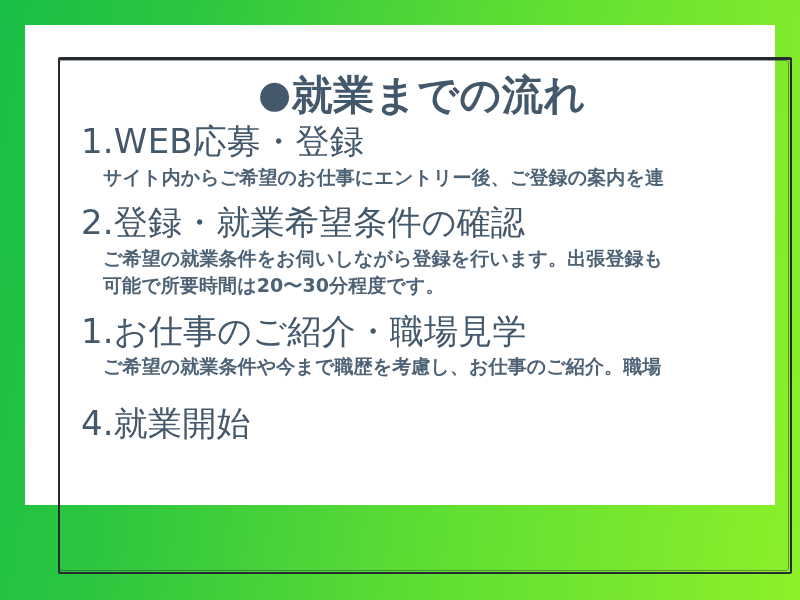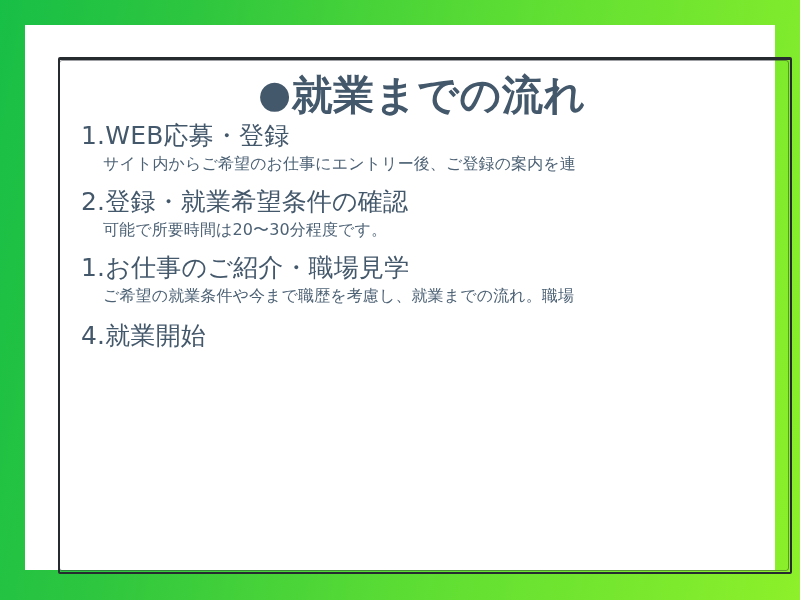--- a/index.html
+++ b/index.html
@@ -25,21 +25,21 @@
     align-items: center;
     justify-content: center;
   }
 
   
   .card {
     position: absolute;
     left: 25px;
     top: 25px;
     width: 750px;
-    height: 545px;
+    height: 480px;
     background: #ffffff;
     box-sizing: border-box;
   }
 
   
   .frame {
     position: absolute;
     left: 33px;
     top: 32px;
     width: 734px;
@@ -91,43 +91,43 @@
     margin: 0;
     padding: 0;
     list-style: none;
   }
   .step {
     margin: 0 0 3px 0;
     padding: 0;
   }
   .step-heading {
     color: #44586b;
-    font-size: 25px;
+    font-size: 34px;
     font-weight: 400;
     line-height: 1.22;
     letter-spacing: 0.2px;
     margin: 0 0 1px 8px;
     white-space: nowrap;
   }
   .step-body {
     color: #4d6275;
-    font-size: 16px;
-    font-weight: 400;
+    font-size: 19px;
+    font-weight: 700;
     line-height: 1.42;
     letter-spacing: 0.1px;
     margin: 0 0 0 30px;
     max-width: 668px;
   }
   .step-body .ln { display: block; white-space: nowrap; }
 
   
   .step.s1 { margin-top: 2px; }
   .step.s2 { margin-top: 12px; }
   .step.s3 { margin-top: 12px; }
-  .step.s4 { margin-top: 13px; }
+  .step.s4 { margin-top: 23px; }
 </style>
 </head>
 <body>
 
 <div class="slide">
   <div class="card">
     <div class="frame"></div>
 
     <div class="content">
 
@@ -140,28 +140,29 @@
         <li class="step s1">
           <div class="step-heading">1.WEB応募・登録</div>
           <div class="step-body">
             <span class="ln">サイト内からご希望のお仕事にエントリー後、ご登録の案内を連</span>
           </div>
         </li>
 
         <li class="step s2">
           <div class="step-heading">2.登録・就業希望条件の確認</div>
           <div class="step-body">
+            <span class="ln">ご希望の就業条件をお伺いしながら登録を行います。出張登録も</span>
             <span class="ln">可能で所要時間は20〜30分程度です。</span>
           </div>
         </li>
 
         <li class="step s3">
           <div class="step-heading">1.お仕事のご紹介・職場見学</div>
           <div class="step-body">
-            <span class="ln">ご希望の就業条件や今まで職歴を考慮し、就業までの流れ。職場</span>
+            <span class="ln">ご希望の就業条件や今まで職歴を考慮し、お仕事のご紹介。職場</span>
           </div>
         </li>
 
         <li class="step s4">
           <div class="step-heading">4.就業開始</div>
         </li>
 
       </ul>
     </div>
   </div>

